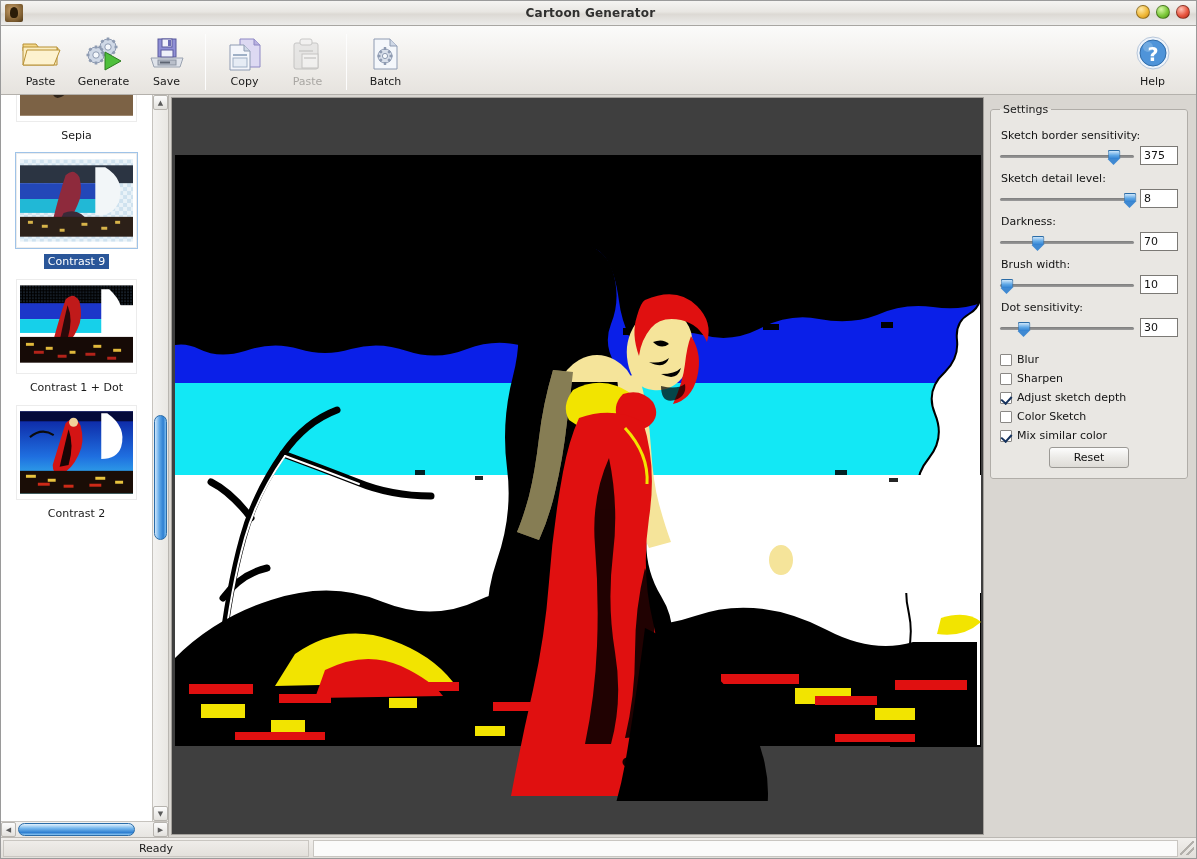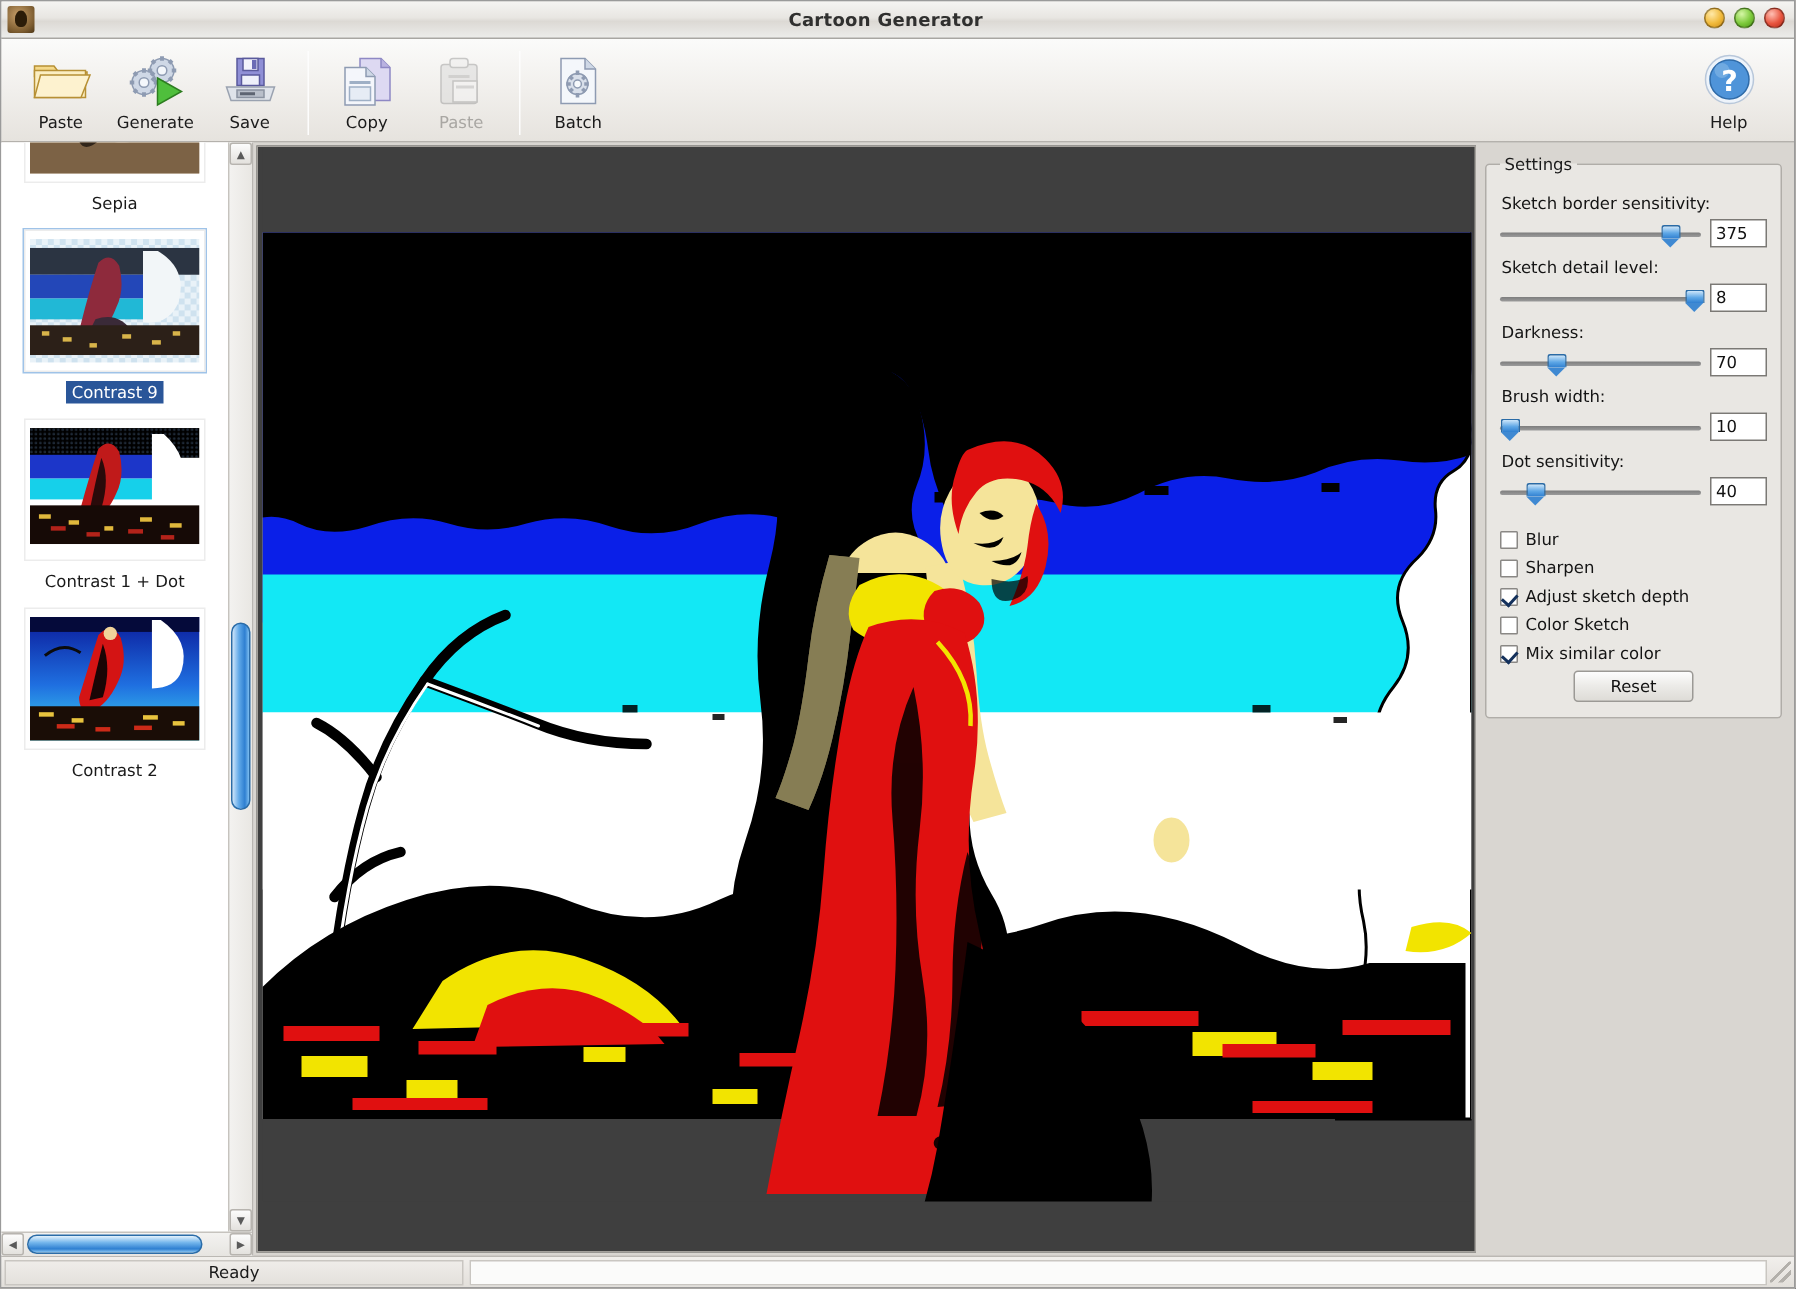--- a/index.html
+++ b/index.html
@@ -721,21 +721,21 @@
         </div>
 
         <div class="field-label">Dot sensitivity:</div>
         <div class="slider-row">
           <div class="slider">
             <div class="slider-track"></div>
             <div class="slider-thumb" style="left:18%">
                 <i></i>
               </div>
           </div>
-          <div class="num-box">40</div>
+          <div class="num-box">30</div>
         </div>
 
         <div class="checks">
           <div class="chk-row">
             <span class="chk"></span>
             <span class="chk-lbl">Blur</span>
           </div>
           <div class="chk-row">
             <span class="chk"></span>
             <span class="chk-lbl">Sharpen</span>

